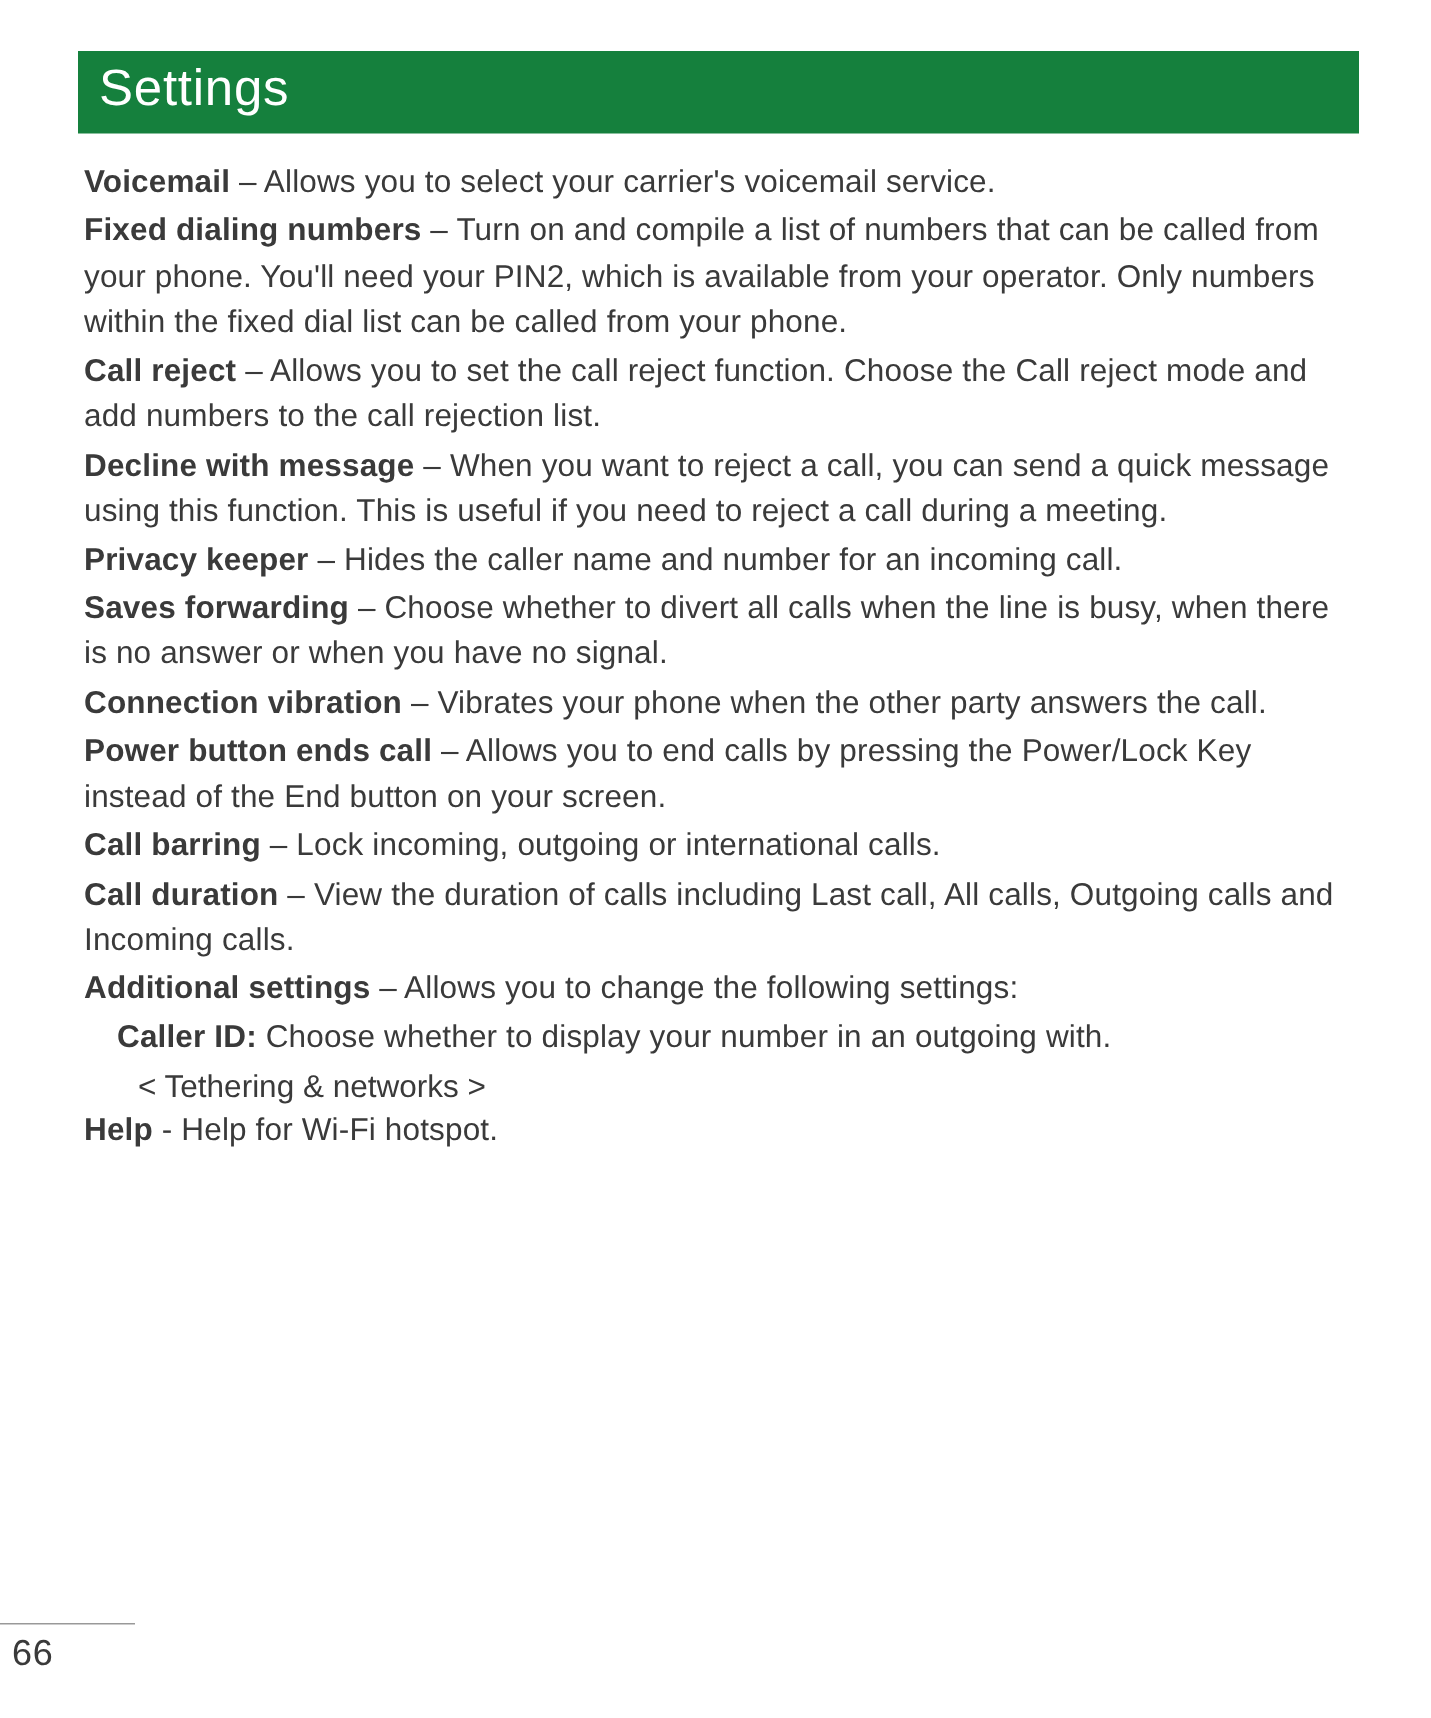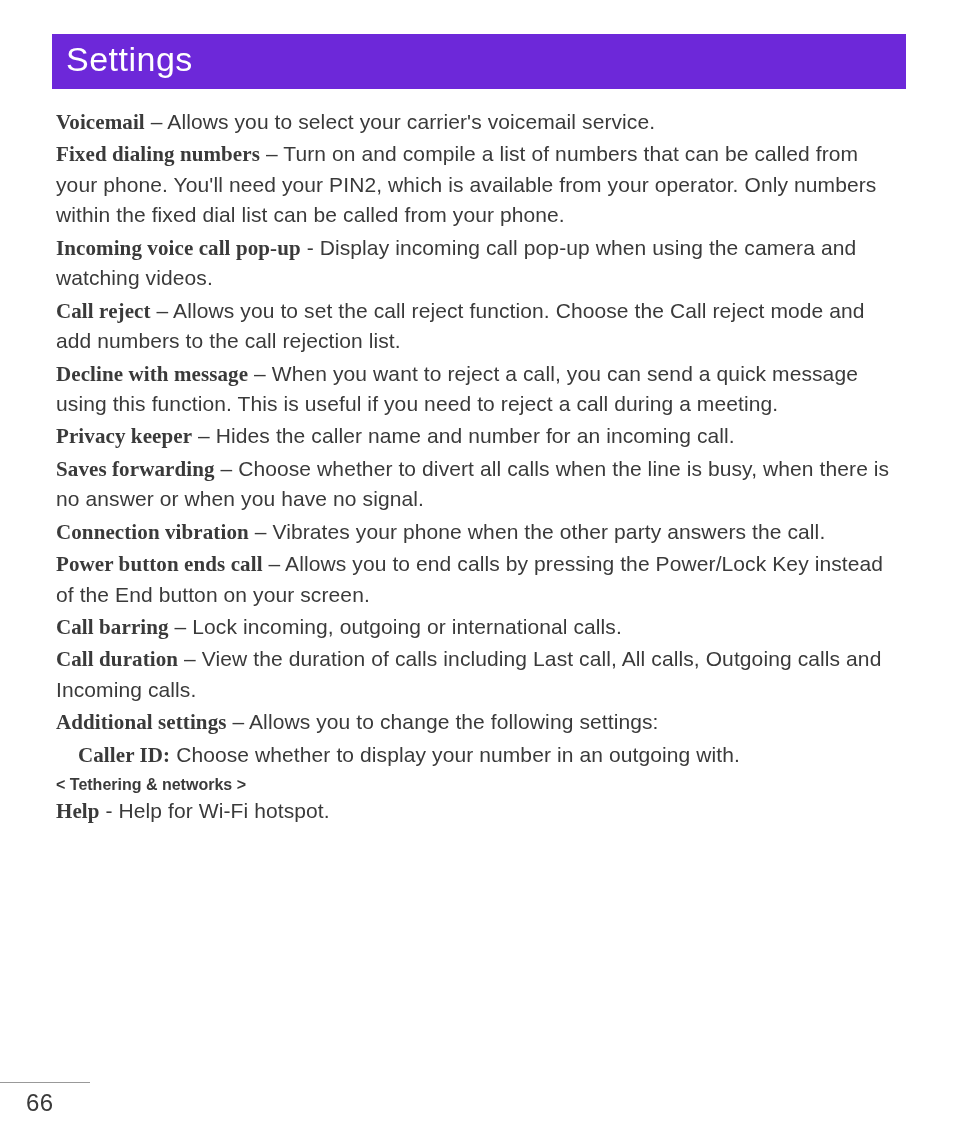--- a/index.html
+++ b/index.html
@@ -8,82 +8,82 @@
     height: 1145px;
     background: #ffffff;
     font-family: "Helvetica Neue", Helvetica, Arial, sans-serif;
     color: #3a3a3a;
     position: relative;
   }
   .page {
     padding: 34px 48px 0 52px;
   }
   .title-bar {
-    background: #6d28d9;
+    background: #15803d;
     color: #ffffff;
     font-size: 34px;
     font-weight: 400;
     padding: 6px 14px 10px 14px;
     letter-spacing: 0.5px;
     margin-bottom: 18px;
   }
   .content {
     padding: 0 4px;
   }
   .entry {
     font-size: 21px;
     line-height: 1.45;
     color: #3a3a3a;
     margin-bottom: 2px;
     letter-spacing: 0.1px;
   }
   .entry + .entry { margin-top: 2px; }
-  .term { font-weight: 700; font-family: Liberation Serif, serif; }
+  .term { font-weight: 700; }
   .sub-list {
     padding-left: 22px;
   }
   .section-head {
-    font-weight: 700;
-    font-size: 16px;
+    font-weight: 400;
+    font-size: 21px;
     margin-top: 6px;
     margin-bottom: 2px;
+    margin-left: 36px;
   }
   .page-footer {
     position: absolute;
     bottom: 28px;
     left: 0;
     width: 100%;
   }
   .page-footer .rule {
     border-top: 1px solid #999;
     margin: 0 0 6px 0;
     width: 90px;
   }
   .page-number {
     font-size: 24px;
     color: #3a3a3a;
-    padding-left: 26px;
+    padding-left: 8px;
     letter-spacing: 0.5px;
   }
 </style>
 </head>
 <body>
 
 <div class="page">
   <div class="title-bar">
     <span>Settings</span>
   </div>
 
   <div class="content">
 
     <div class="entry"><span class="term">Voicemail</span><span> – </span><span>Allows you to select your carrier's voicemail service.</span></div>
 
     <div class="entry"><span class="term">Fixed dialing numbers</span><span> – </span><span>Turn on and compile a list of numbers that can be called from your phone. You'll need your PIN2, which is available from your operator. Only numbers within the fixed dial list can be called from your phone.</span></div>
 
-    <div class="entry"><span class="term">Incoming voice call pop-up</span><span> - </span><span>Display incoming call pop-up when using the camera and watching videos.</span></div>
 
     <div class="entry"><span class="term">Call reject</span><span> – </span><span>Allows you to set the call reject function. Choose the Call reject mode and add numbers to the call rejection list.</span></div>
 
     <div class="entry"><span class="term">Decline with message</span><span> – </span><span>When you want to reject a call, you can send a quick message using this function. This is useful if you need to reject a call during a meeting.</span></div>
 
     <div class="entry"><span class="term">Privacy keeper</span><span> – </span><span>Hides the caller name and number for an incoming call.</span></div>
 
     <div class="entry"><span class="term">Saves forwarding</span><span> – </span><span>Choose whether to divert all calls when the line is busy, when there is no answer or when you have no signal.</span></div>
 
 

